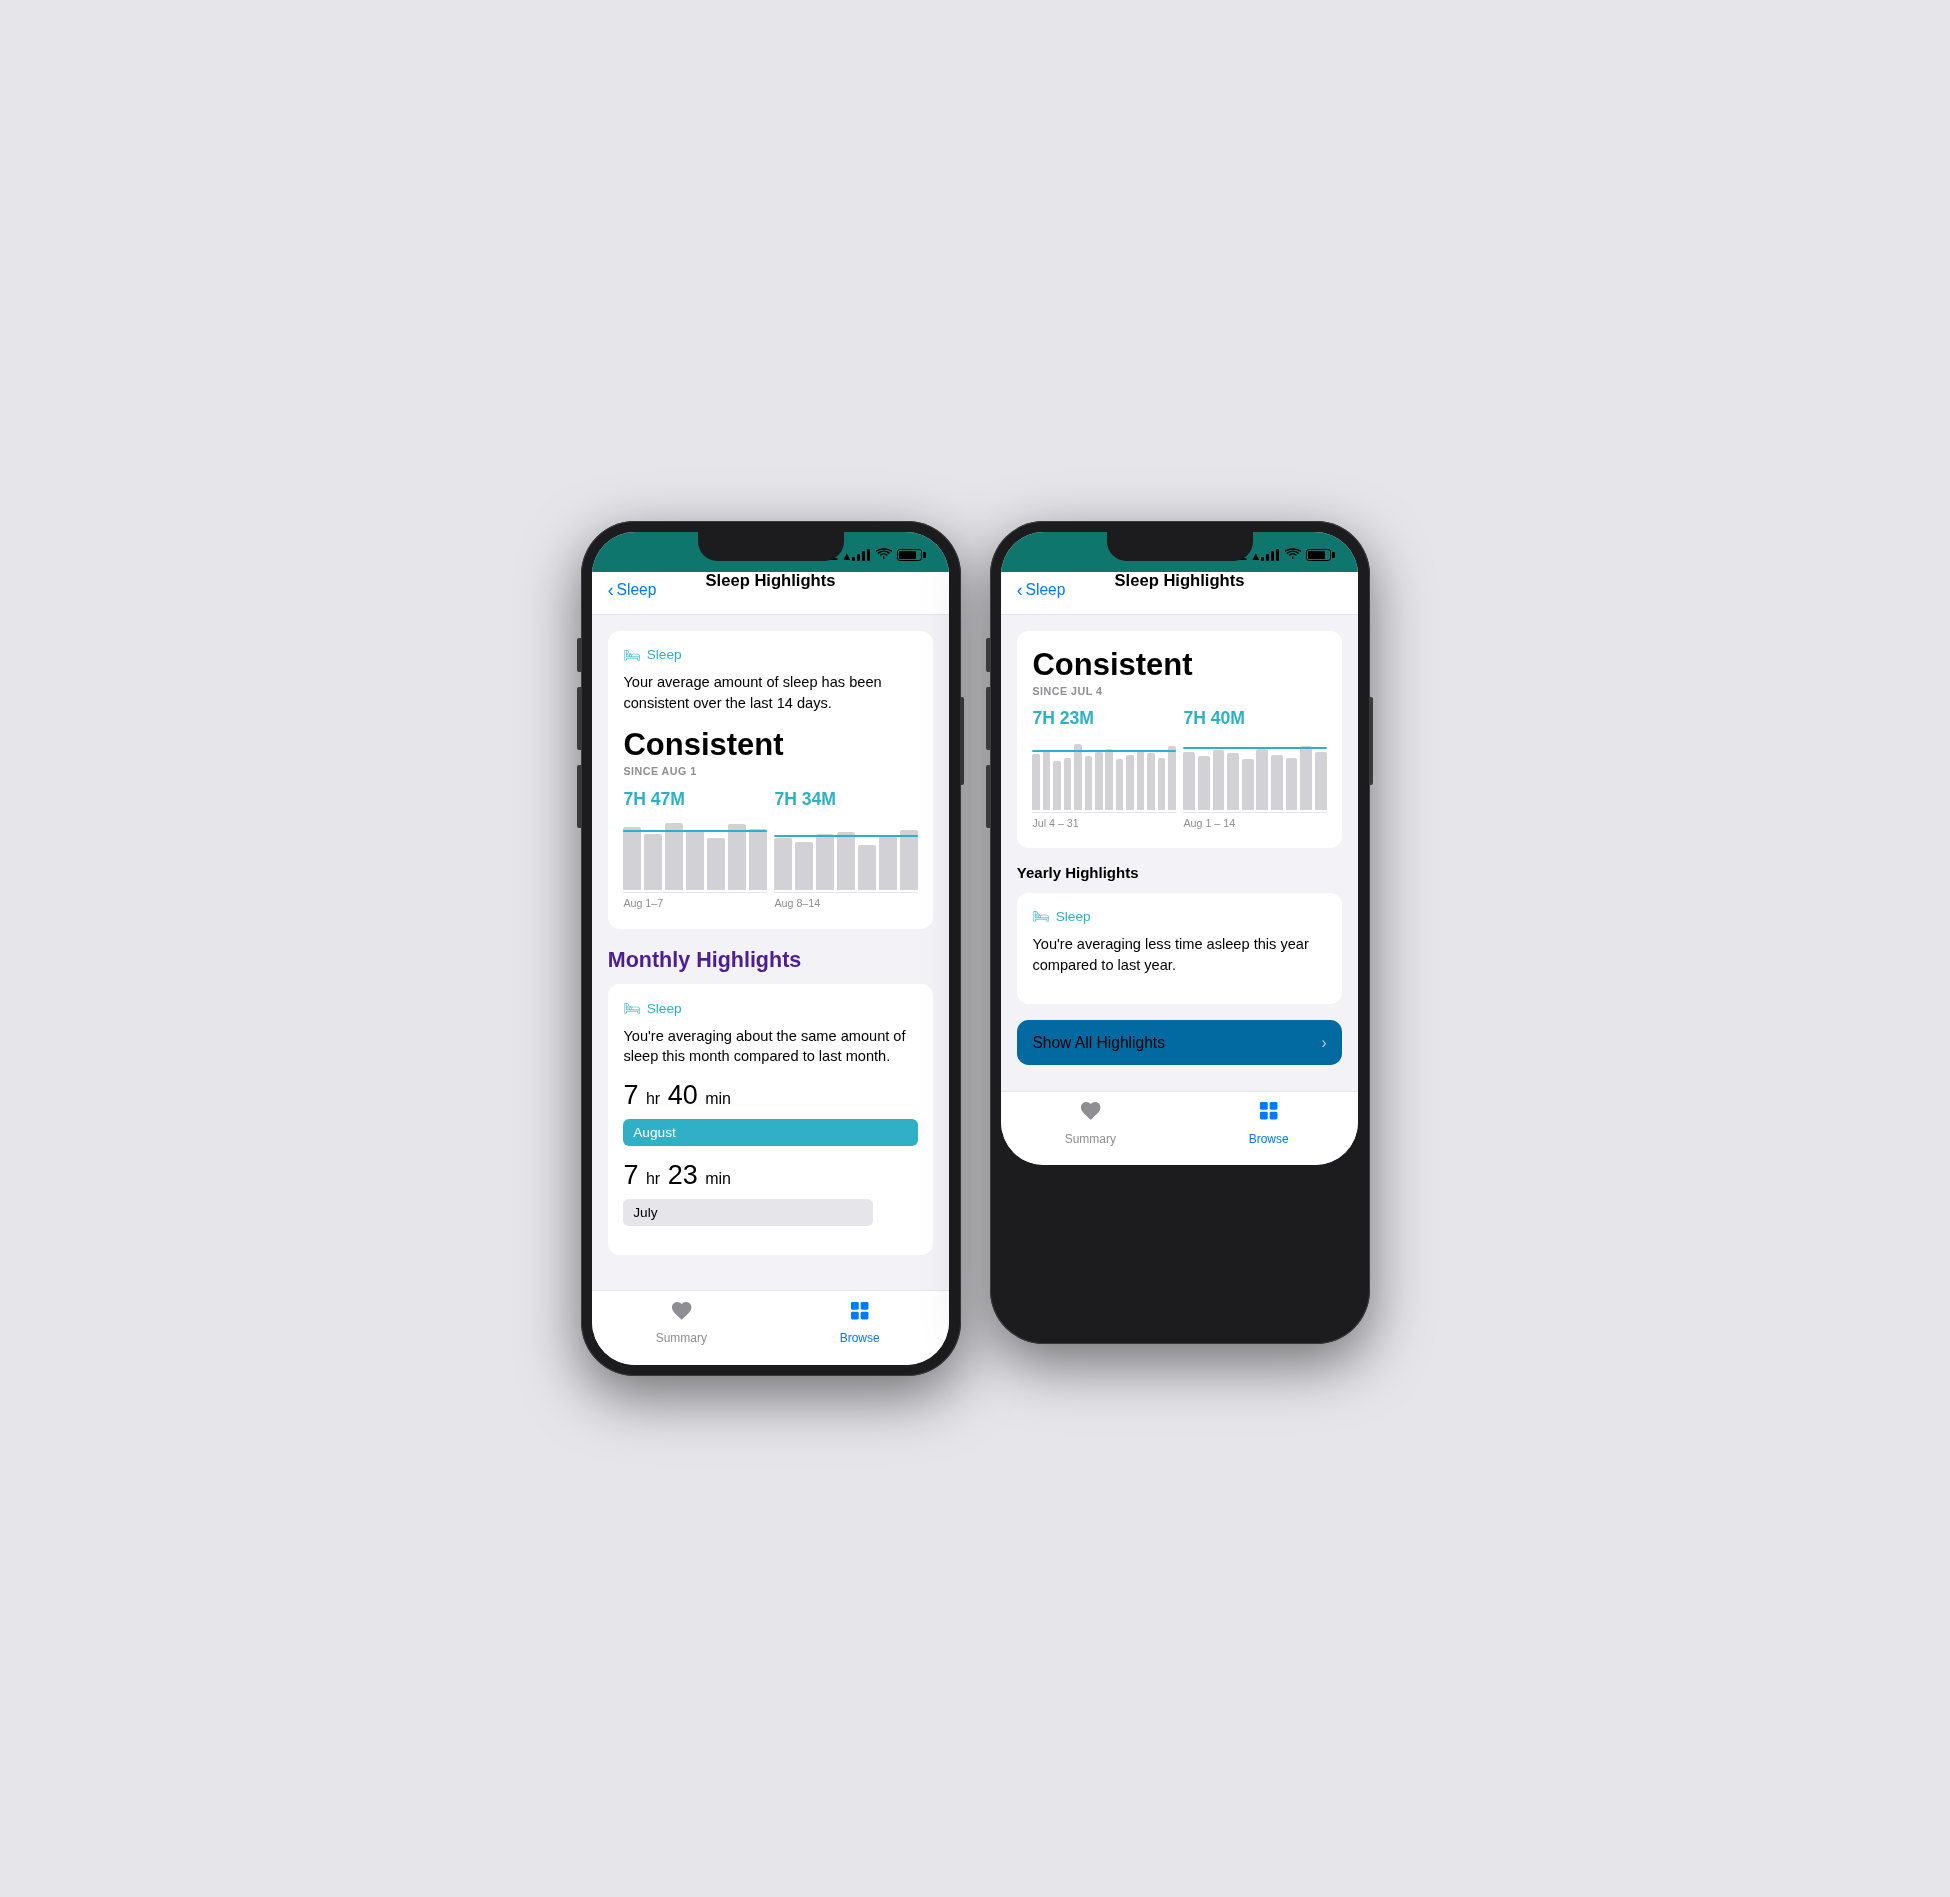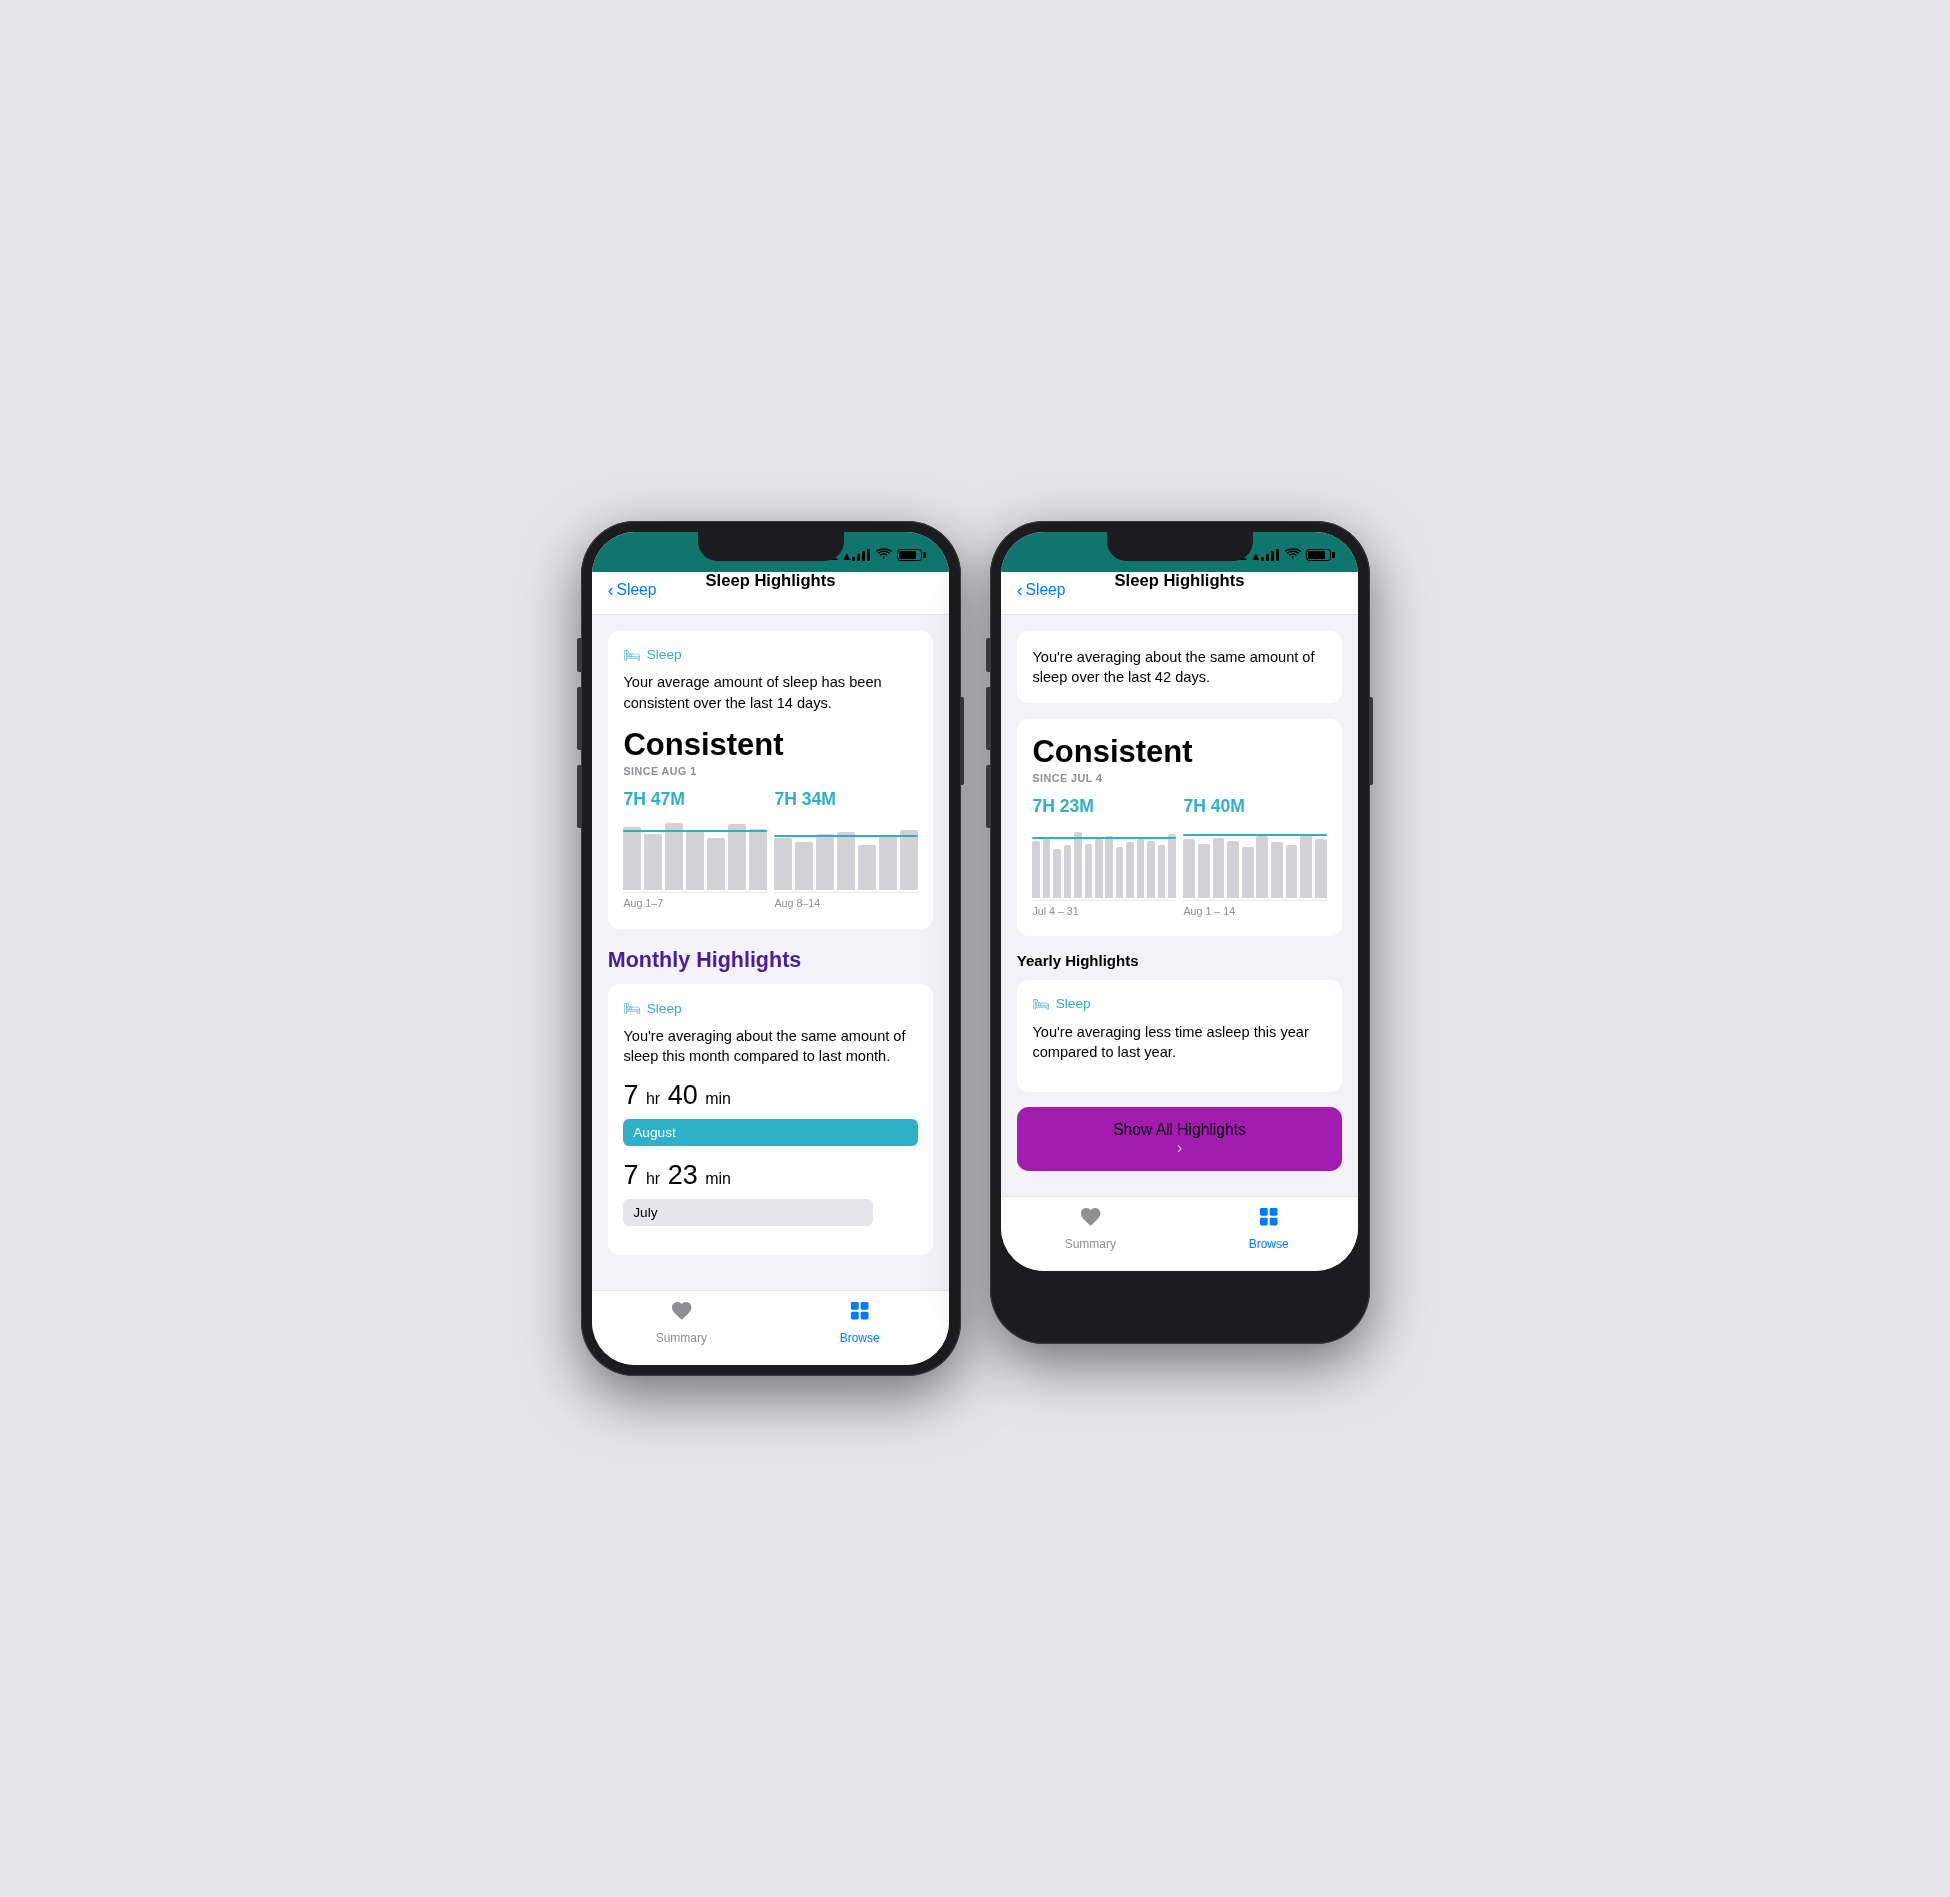--- a/index.html
+++ b/index.html
@@ -385,29 +385,28 @@
     .tab-item.inactive .tab-label {
       color: #8e8e93;
     }
 
     .tab-item.inactive .tab-icon {
       color: #8e8e93;
     }
 
     
     .show-all-row {
-      background: #a21caf;
+      background: #0369a1;
       border-radius: 11.7px;
       padding: 13.7px 15.6px;
       display: flex;
       justify-content: space-between;
       align-items: center;
       margin-bottom: 15.6px;
       cursor: pointer;
-      flex-direction: column;
     }
 
     .show-all-text {
       font-size: 15.6px;
       color: #000;
     }
 
     .chevron-right {
       color: #c7c7cc;
       font-size: 15.6px;
@@ -617,23 +616,20 @@
           <div class="nav-back">
             <span class="nav-back-chevron">‹</span>
             <span>Sleep</span>
           </div>
           <div class="nav-title" style="position:absolute; left:50%; transform:translateX(-50%); width:195px;">Sleep Highlights</div>
         </div>
       </div>
 
       <div class="scroll-content">
 
-        <div class="card">
-          <p style="font-size:14.6px; color:#000; line-height:1.4;">You're averaging about the same amount of sleep over the last 42 days.</p>
-        </div>
 
         <div class="card">
           <div class="consistent-heading">Consistent</div>
           <div class="since-label">SINCE JUL 4</div>
 
           <div class="chart-container">
 
             <div class="chart-group">
               <div class="chart-avg-label">7H 23M</div>
               <div class="chart-area">

